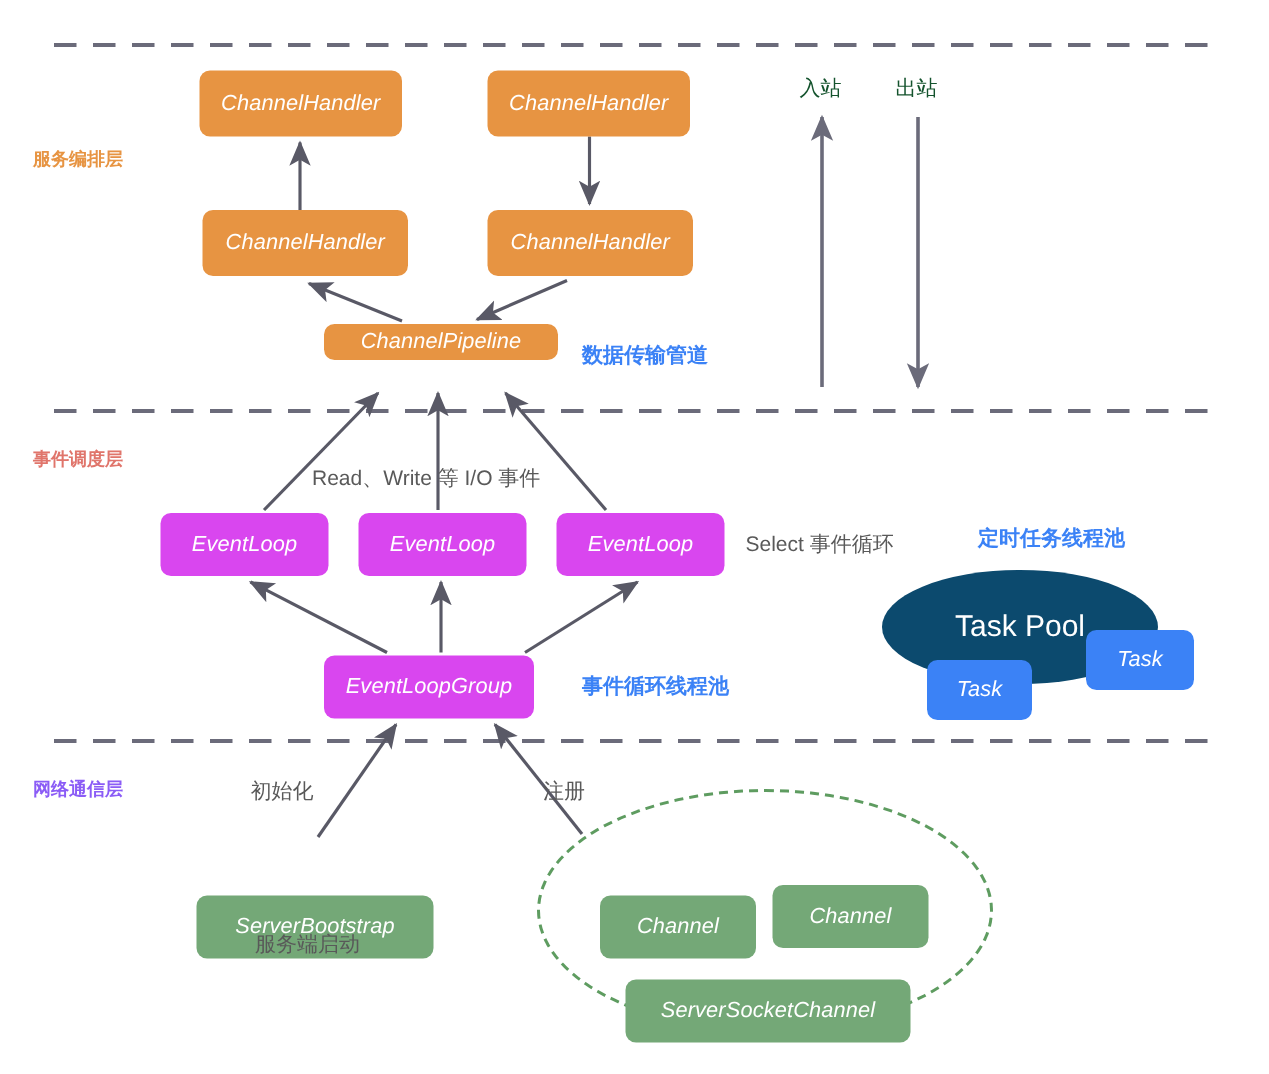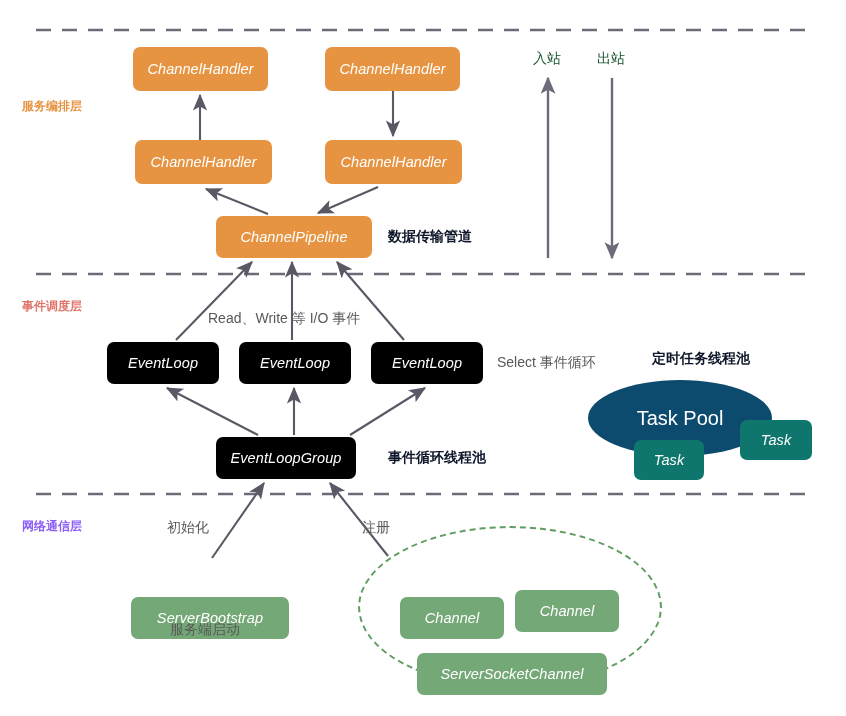--- a/index.html
+++ b/index.html
@@ -32,23 +32,23 @@
     justify-content: center;
     border-radius: 7px;
     color: #ffffff;
     font-size: 14.5px;
     letter-spacing: 0.1px;
     white-space: nowrap;
     z-index: 3;
     font-style: italic;
   }
   .node.orange { background: #E79442; }
-  .node.red    { background: #000000; }
+  .node.red    { background: #d946ef; }
   .node.green  { background: #74A877; margin-top: 36px; }
-  .node.blue   { background: #0f766e; margin-left: 16px; }
+  .node.blue   { background: #3b82f6; }
 
   .pool-ellipse {
     position: absolute;
     box-sizing: border-box;
     background: #0c4a6e;
     border-radius: 50%;
     display: flex;
     align-items: center;
     justify-content: center;
     color: #ffffff;
@@ -71,21 +71,21 @@
   }
   .caption {
     position: absolute;
     font-size: 14px;
     color: #595959;
     white-space: nowrap;
     z-index: 3;
   }
   .caption.bold {
     font-weight: bold;
-    color: #0f172a;
+    color: #3b82f6;
     text-align: right;
   }
   .flow-label {
     position: absolute;
     font-size: 14px;
     color: #14532d;
     white-space: nowrap;
     z-index: 3;
   }
 </style>
@@ -147,21 +147,21 @@
     </div>
   <div class="node orange" style="left:325px; top:47px; width:135px; height:44px;">
     <span>ChannelHandler</span>
     </div>
   <div class="node orange" style="left:135px; top:140px; width:137px; height:44px;">
     <span>ChannelHandler</span>
     </div>
   <div class="node orange" style="left:325px; top:140px; width:137px; height:44px;">
     <span>ChannelHandler</span>
     </div>
-  <div class="node orange" style="left:216px; top:216px; width:156px; height:42px;">
+  <div class="node orange" style="left:216px; top:216px; width:156px; height:24px;">
     <span>ChannelPipeline</span>
     </div>
 
   <div class="node red" style="left:107px; top:342px; width:112px; height:42px;">
     <span>EventLoop</span>
     </div>
   <div class="node red" style="left:239px; top:342px; width:112px; height:42px;">
     <span>EventLoop</span>
     </div>
   <div class="node red" style="left:371px; top:342px; width:112px; height:42px;">

